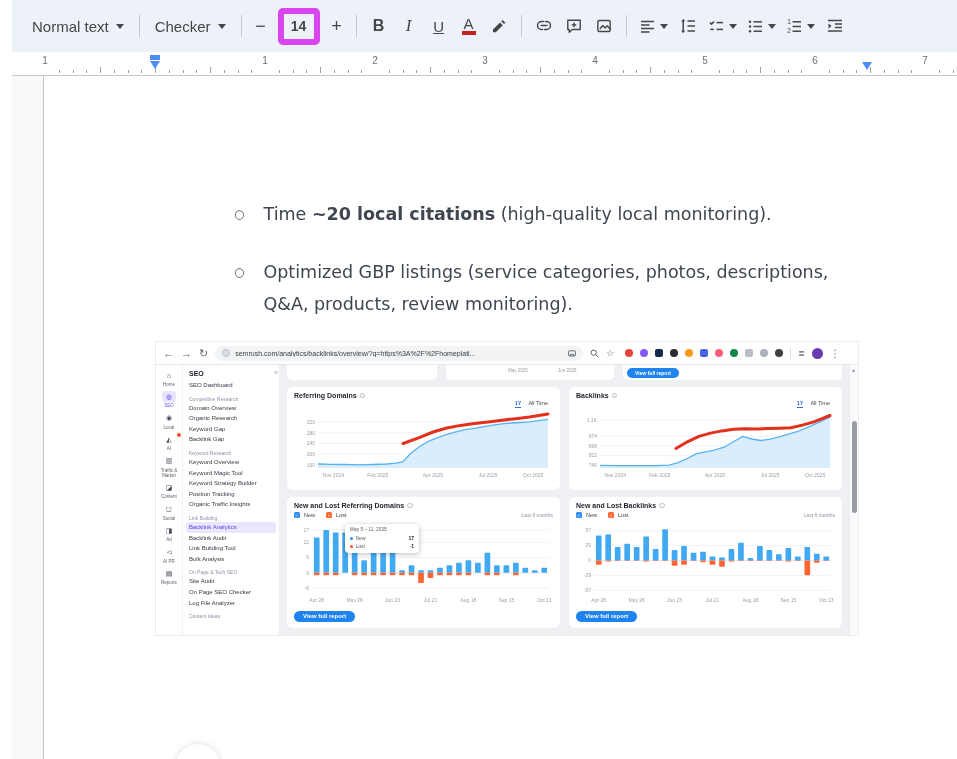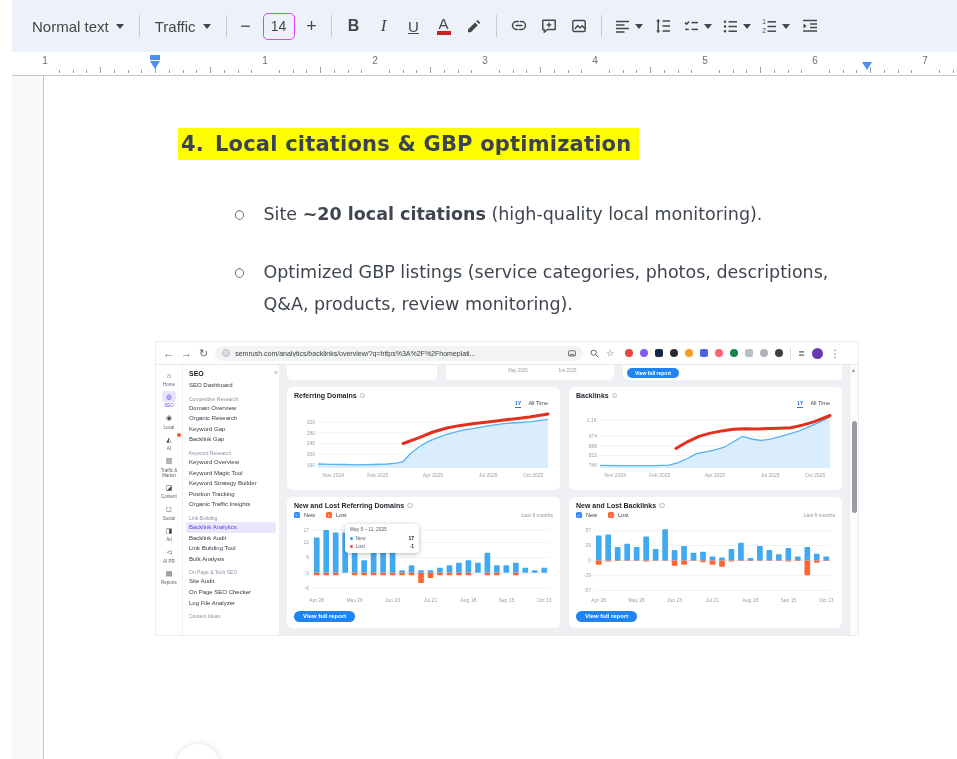--- a/index.html
+++ b/index.html
@@ -11,21 +11,21 @@
   .tb-item{display:flex;align-items:center;gap:7px;padding:0 8px;height:30px;border-radius:4px;font-size:15px;cursor:default;}
   .caret{width:0;height:0;border-left:4.5px solid transparent;border-right:4.5px solid transparent;border-top:5px solid #444746;}
   .sep{width:1px;height:22px;background:#c7c9cc;margin:0 7px;flex:0 0 auto;}
   .tb-btn{width:30px;height:30px;display:flex;align-items:center;justify-content:center;border-radius:4px;flex:0 0 auto;}
   .tb-btn svg{display:block;}
   .glyph-b{font-weight:bold;font-size:16px;}
   .glyph-i{font-style:italic;font-family:"Liberation Serif",serif;font-size:17px;}
   .glyph-u{font-size:15px;text-decoration:underline;}
   .glyph-a{font-size:15px;line-height:13px;display:flex;flex-direction:column;align-items:center;}
   .glyph-a .bar{width:14px;height:3.5px;background:#c5221f;margin-top:1px;}
-  .size-box{width:30px;height:25px;border:1px solid #d946ef;border-radius:5px;display:flex;align-items:center;justify-content:center;font-size:14px;margin:0 5px;background:transparent;}
+  .size-box{width:30px;height:25px;border:6px solid #d946ef;border-radius:5px;display:flex;align-items:center;justify-content:center;font-size:14px;margin:0 5px;background:transparent;font-weight:bold;}
   .pm{font-size:18px;width:24px;height:28px;display:flex;align-items:center;justify-content:center;}
   .combo{display:flex;align-items:center;}
 
   
   .ruler{position:relative;height:23px;background:#fff;border-bottom:1px solid #c4c7c5;}
   .r-num{position:absolute;top:3px;font-size:10px;color:#6b7075;transform:translateX(-50%);}
   .tick{position:absolute;bottom:2px;width:1px;background:#9aa0a6;}
   .marker-left{position:absolute;left:143px;top:3px;transform:translateX(-50%);display:flex;flex-direction:column;align-items:center;}
   .marker-left .bar{width:10px;height:5px;background:#4c8df6;}
   .tri-down{width:0;height:0;border-left:5px solid transparent;border-right:5px solid transparent;border-top:8px solid #4c8df6;margin-top:1px;}
@@ -114,21 +114,21 @@
 
 <div class="screen">
 
   <div class="toolbar">
     <div class="tb-item">
       <span>Normal text</span>
       <span class="caret"></span>
     </div>
     <div class="sep"></div>
     <div class="tb-item">
-      <span>Traffic</span>
+      <span>Checker</span>
       <span class="caret"></span>
     </div>
     <div class="sep"></div>
     <div class="combo">
       <div class="pm">−</div>
       <div class="size-box">14</div>
       <div class="pm">+</div>
     </div>
     <div class="sep"></div>
     <div class="tb-btn glyph-b">B</div>
@@ -300,27 +300,24 @@
     </div>
     <div class="marker-right">
         <div class="tri-down"></div>
       </div>
   </div>
 
   <div class="canvas">
     <div class="gutter"></div>
     <div class="page">
 
-      <div class="heading">
-        <span class="hl"><span class="h-num">4.</span><span>Local citations &amp; GBP optimization</span></span>
-      </div>
 
       <div class="b-row row1">
         <span class="b-dot">○</span>
-        <p><span>Site </span><b>~20 local citations</b><span> (high-quality local monitoring).</span></p>
+        <p><span>Time </span><b>~20 local citations</b><span> (high-quality local monitoring).</span></p>
       </div>
 
       <div class="b-row row2">
         <span class="b-dot">○</span>
         <p><span>Optimized GBP listings (service categories, photos, descriptions, Q&amp;A, products, review monitoring).</span><b></b><span></span></p>
       </div>
 
       <div class="embed">
 
         <div class="chrome">

